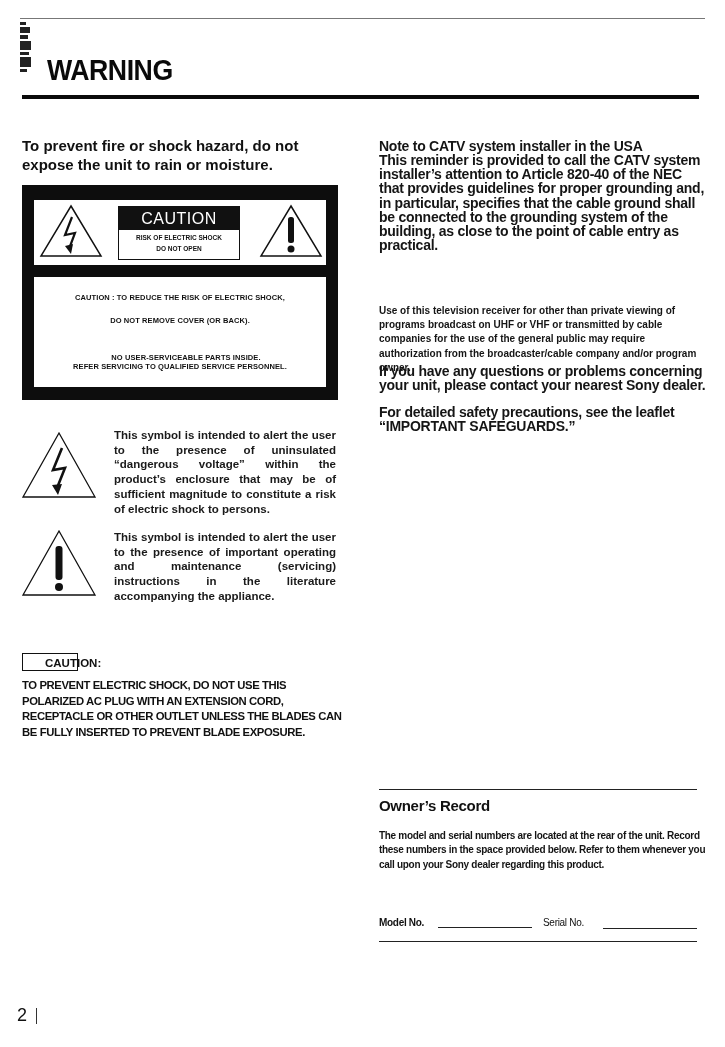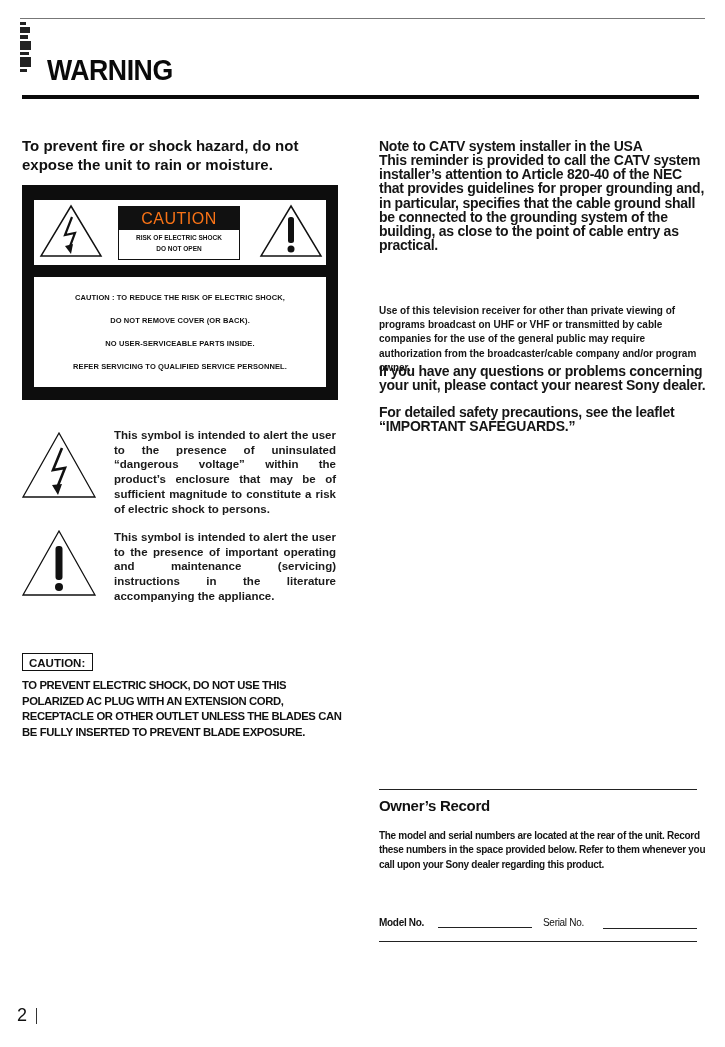--- a/index.html
+++ b/index.html
@@ -26,31 +26,31 @@
       left: 34px; top: 200px; width: 292px; height: 65px; background: #fff;
     }
     #label-bottom {
       left: 34px; top: 277px; width: 292px; height: 110px; background: #fff;
     }
     .tri { position:absolute; }
     #caution-box {
       left: 118px; top: 206px; width: 120px; height: 52px; border: 1px solid #111; background:#fff;
     }
     #caution-box-head {
-      left: 119px; top: 207px; width: 120px; height: 23px; background: #111; color: #f97316;
+      left: 119px; top: 207px; width: 120px; height: 23px; background: #111; color: #ffffff;
       font-size: 16px; text-align: center; line-height: 23px; letter-spacing: 0.5px;
     }
     .box-small { left: 118px; width: 122px; text-align: center; font-size: 6.5px; font-weight: bold; }
     .lab-line { left: 34px; width: 292px; text-align: center; font-size: 7.5px; font-weight: bold; letter-spacing: 0.1px; }
 
     .sym-text { left: 114px; width: 222px; font-size: 11.5px; font-weight: bold; line-height: 14.7px; text-align: justify; color:#1a1a1a; }
 
     #caution2-badge {
-      left: 22px; top: 653px; width: 71px; height: 18px; border: 1.5px solid #111;
-      font-size: 11.5px; font-weight: bold; line-height: 18px; padding-left: 6px; box-sizing: border-box;
+      left: 22px; top: 653px; width: 56px; height: 18px; border: 1.5px solid #111;
+      font-size: 11.5px; font-weight: bold; line-height: 18px; padding-left: 22px; box-sizing: border-box;
     }
     #caution2-text { left: 22px; top: 678px; width: 320px; font-size: 11.3px; font-weight: bold; line-height: 15.5px; letter-spacing: -0.4px; color:#111; }
 
     
     .rtext { left: 379px; width: 330px; font-size: 14px; line-height: 14.2px; font-weight: bold; color:#151515; letter-spacing: -0.25px; }
     #catv-title { top: 139px; }
     #catv-body { top: 153px; }
     #usage-text { top: 266px; letter-spacing: 0; font-size: 10px; margin-top: 38px; }
     #dealer-text { top: 364px; }
     #leaflet-text { top: 405px; }
@@ -101,21 +101,21 @@
 <div class="abs box-small" style="top:245px;">DO NOT OPEN</div>
 
 <svg class="tri" style="left:258px;top:203px;" width="66" height="56" viewBox="0 0 66 56">
   <polygon points="33,3 63,53 3,53" fill="none" stroke="#111" stroke-width="1.5"></polygon>
   <rect x="30" y="14" width="6" height="26" rx="2.5" fill="#111"></rect>
   <circle cx="33" cy="46" r="3.5" fill="#111"></circle>
 </svg>
 
 <div class="abs lab-line" style="top:293px;text-align:center;">CAUTION :  TO REDUCE THE RISK OF ELECTRIC SHOCK,</div>
 <div class="abs lab-line" style="top:316px;">DO NOT REMOVE COVER (OR BACK).</div>
-<div class="abs lab-line" style="top:339px;">NO USER-SERVICEABLE PARTS INSIDE.</div>
+<div class="abs lab-line" style="top:353px;margin-left:6px;">NO USER-SERVICEABLE PARTS INSIDE.</div>
 <div class="abs lab-line" style="top:362px;">REFER SERVICING TO QUALIFIED SERVICE PERSONNEL.</div>
 
 <svg class="tri" style="left:20px;top:430px;" width="78" height="70" viewBox="0 0 78 70">
   <polygon points="39,3 75,67 3,67" fill="none" stroke="#111" stroke-width="1.3"></polygon>
   <polyline points="42,18 33,40 45,38 37,58" fill="none" stroke="#111" stroke-width="2.6"></polyline>
   <polygon points="32,55 38,65 42,54" fill="#111"></polygon>
 </svg>
 <div class="abs sym-text" style="top:428px;">This symbol is intended to alert the user to the presence of uninsulated “dangerous voltage” within the product’s enclosure that may be of sufficient magnitude to constitute a risk of electric shock to persons.</div>
 
 <svg class="tri" style="left:20px;top:528px;" width="78" height="70" viewBox="0 0 78 70">

